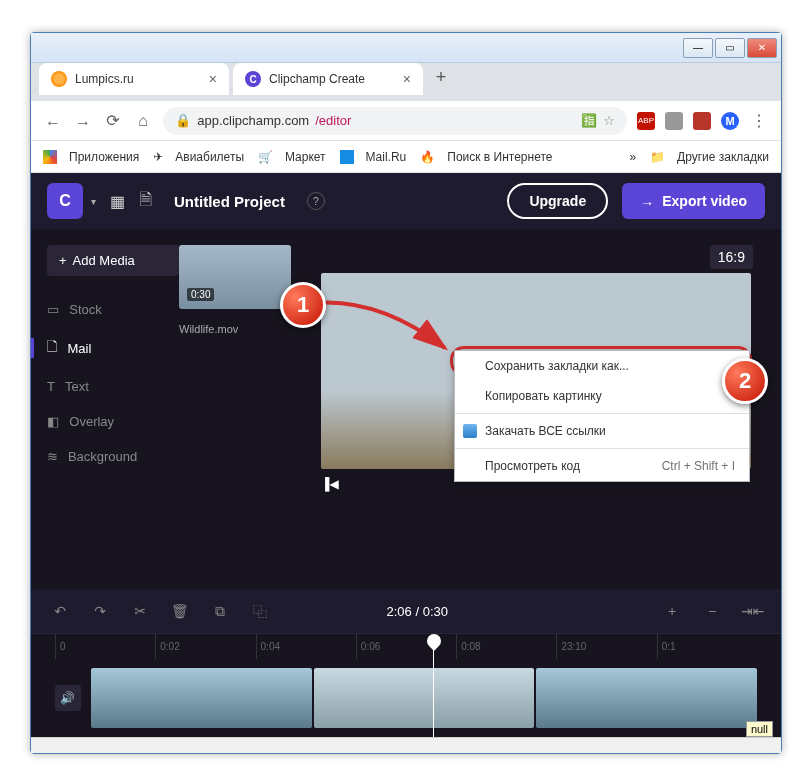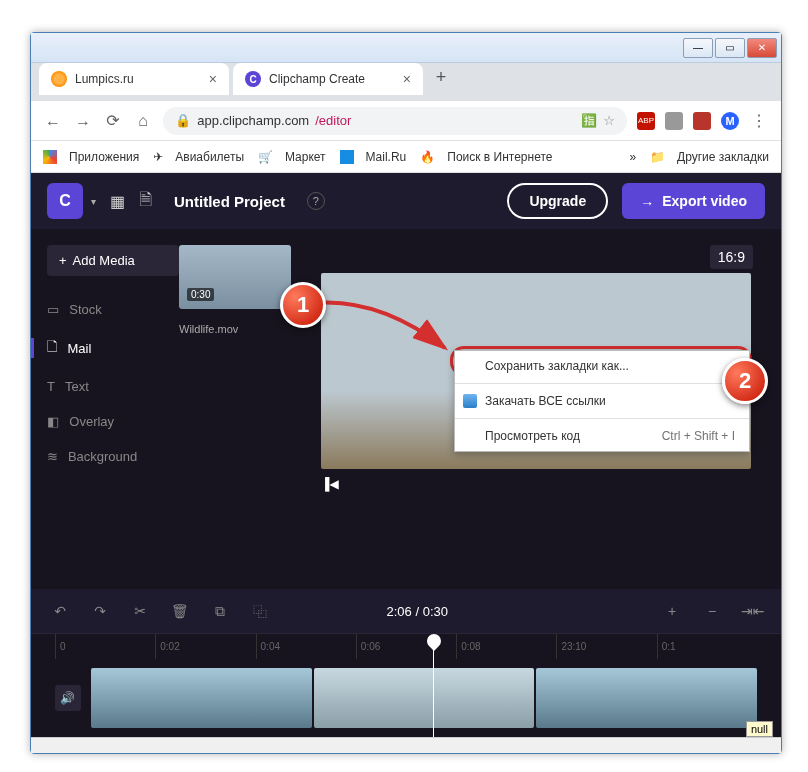--- a/index.html
+++ b/index.html
@@ -263,20 +263,23 @@
     <div class="scrollbar"></div>
     <div class="null">null</div>
   </div>
 </div>
 
 <div class="ctx-highlight"></div>
 <div class="ctxmenu">
   <div class="ctxitem hl">
       <span>Сохранить закладки как...</span>
     </div>
+  <div class="ctxitem">
+      <span>Копировать картинку</span>
+    </div>
   <div class="ctxdiv"></div>
   <div class="ctxitem" style="position:relative">
       <span class="ico" style="background:linear-gradient(#6fb5f0,#2a7fc8);border-radius:2px"></span>
       <span>Закачать ВСЕ ссылки</span>
     </div>
   <div class="ctxdiv"></div>
   <div class="ctxitem">
       <span>Просмотреть код</span>
       <span style="color:#737373">Ctrl + Shift + I</span>
     </div>

